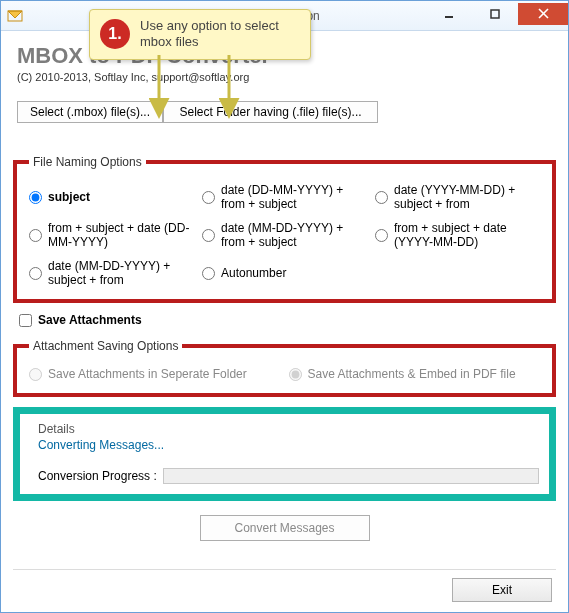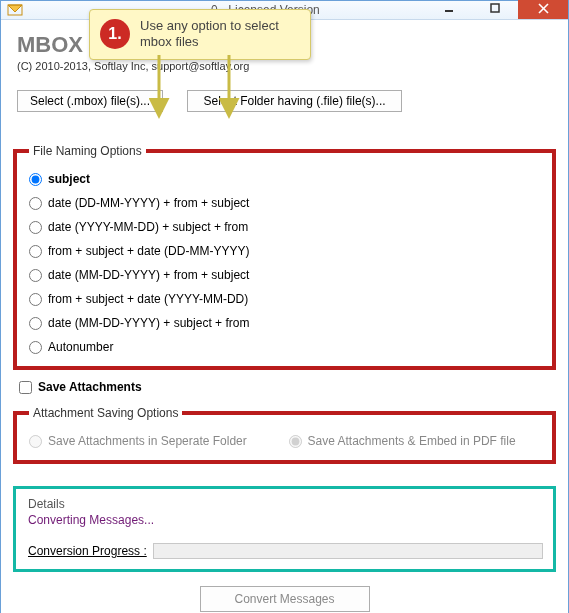--- a/index.html
+++ b/index.html
@@ -79,21 +79,20 @@
     color: #7d7d7d;
     margin: 6px 0 0 4px;
   }
   .copyright {
     color:#333;
     font-size:11px;
     margin: 2px 0 18px 4px;
   }
   .select-row {
     display:flex;
-    gap: 24px;
     margin-bottom: 24px;
     margin-left:4px;
   }
   .btn {
     border: 1px solid #adadad;
     background: #fdfdfd;
     padding: 3px 12px;
     font-size: 12px;
     font-family: inherit;
     cursor: pointer;
@@ -107,21 +106,21 @@
     margin: 8px 0 8px 0;
     padding: 10px 12px 12px 12px;
     font-size:12px;
   }
   fieldset legend {
     padding: 0 4px;
     color:#333;
   }
   .radio-grid {
     display:grid;
-    grid-template-columns: 1fr;
+    grid-template-columns: 1fr 1fr 1fr;
     row-gap: 10px;
     column-gap: 8px;
     margin-top:4px;
   }
   .radio-item {
     display:flex;
     align-items:center;
     gap:6px;
     font-size:12px;
   }
@@ -140,44 +139,43 @@
   .attach-options {
     display:grid;
     grid-template-columns:1fr 1fr;
     gap:8px;
     margin-top:4px;
     color:#888;
   }
   .attach-options .radio-item { color:#888; }
 
   .details-box {
-    border:3px solid #14b8a6;
-    padding: 8px 10px 10px 12px;
-    margin-top:14px;
+    border:7px solid #14b8a6;
+    padding: 8px 10px 10px 18px;
+    margin-top:2px;
   }
   .details-label { color:#555; font-size:12px; margin-bottom:2px;}
-  .converting { color:#701a75; font-size:12px; margin-bottom:16px;}
+  .converting { color:#0369a1; font-size:12px; margin-bottom:16px;}
   .progress-row {
     display:flex;
     align-items:center;
     gap:6px;
-    text-decoration:underline;
   }
   .progress-row .label{ font-size:12px; white-space:nowrap;}
   .progress-bar {
     flex:1;
     height:16px;
     border:1px solid #c8c8c8;
     background:#efefef;
   }
 
   .convert-row {
     display:flex;
     justify-content:center;
-    margin: 14px 0 6px 0;
+    margin: 14px 0 22px 0;
   }
   .convert-row .btn { color:#8a8a8a; min-width:170px; padding:5px 12px; }
 
   .divider {
     height:1px;
     background:#dcdcdc;
     margin: 6px 0 8px 0;
   }
   .exit-row {
     display:flex;

